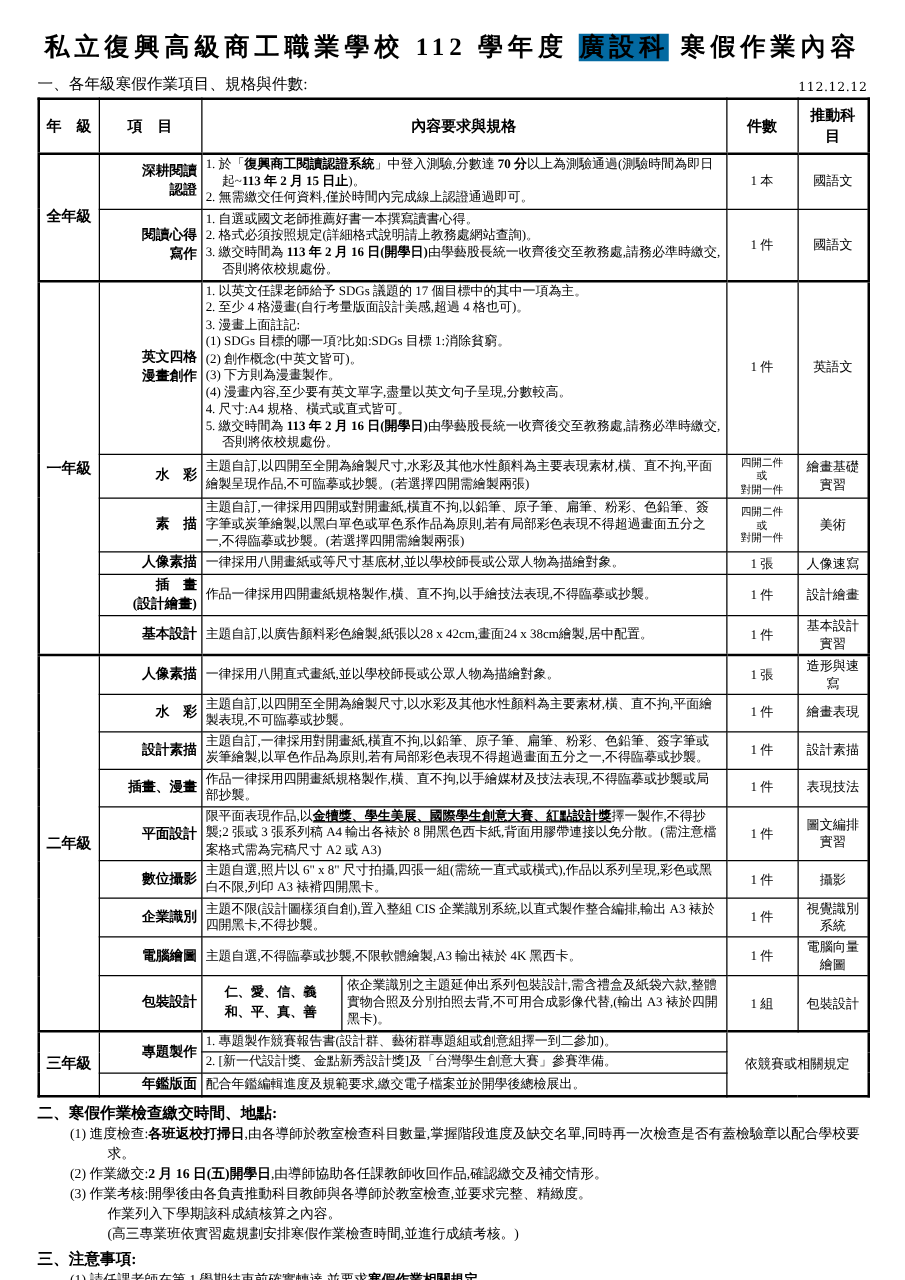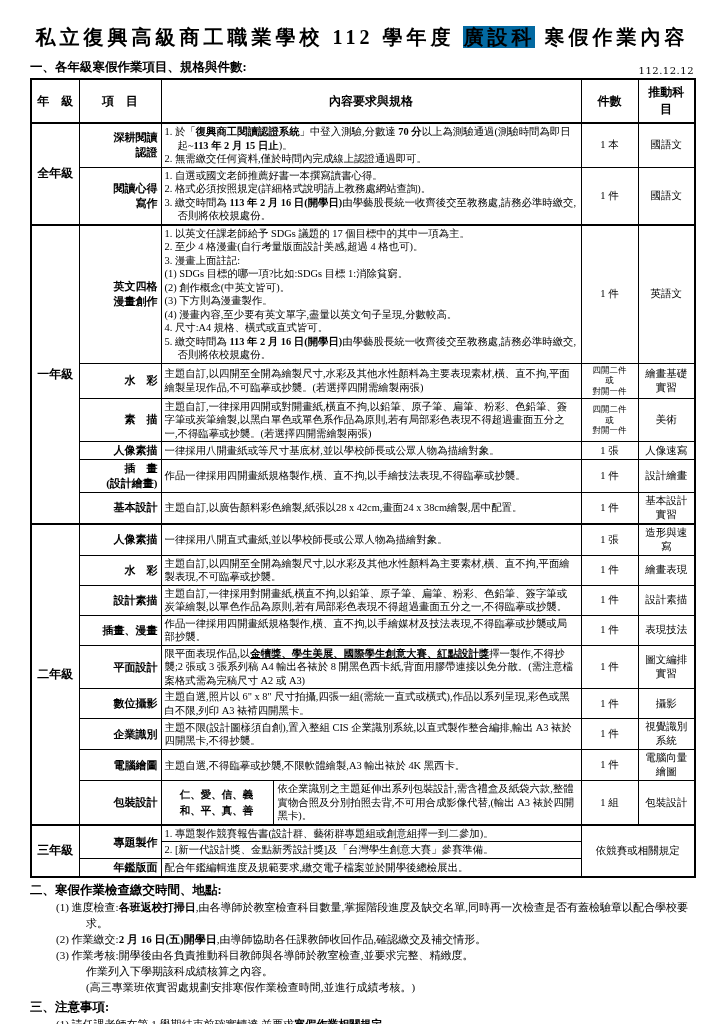--- a/index.html
+++ b/index.html
@@ -8,21 +8,21 @@
     font-family:"Liberation Serif","DejaVu Serif",serif;
     position:relative;
   }
   .page{padding:24px 30px 0 30px;}
   .doc-title{
     text-align:center;font-size:20px;font-weight:bold;letter-spacing:4px;
     white-space:nowrap;margin-bottom:8px;
   }
   .doc-title .g{background:#0369a1;}
   .sec1-head{display:flex;justify-content:space-between;align-items:flex-end;margin-bottom:2px;}
-  .sec1-title{font-weight:bold;font-size:12.5px;}
+  .sec1-title{font-weight:normal;font-size:12.5px;}
   .doc-date{font-size:10px;font-family:"DejaVu Serif",serif;letter-spacing:.5px;}
   table.hw{border-collapse:collapse;table-layout:fixed;width:664px;border:2px solid #000;}
   table.hw th,table.hw td{border:1px solid #000;padding:1px 3px;vertical-align:middle;}
   table.hw th{font-size:12px;font-weight:bold;text-align:center;height:24px;padding:4px;}
   tr.group-start td{border-top:2px solid #000;}
   td.grade{font-weight:bold;text-align:center;font-size:12px;}
   td.item{font-weight:bold;text-align:right;font-size:11px;line-height:1.35;}
   td.content{font-size:10.4px;line-height:1.3;text-align:left;padding:1px 4px;}
   td.content .ln{padding-left:13px;text-indent:-13px;}
   td.count,td.subject{text-align:center;font-size:10.5px;}

